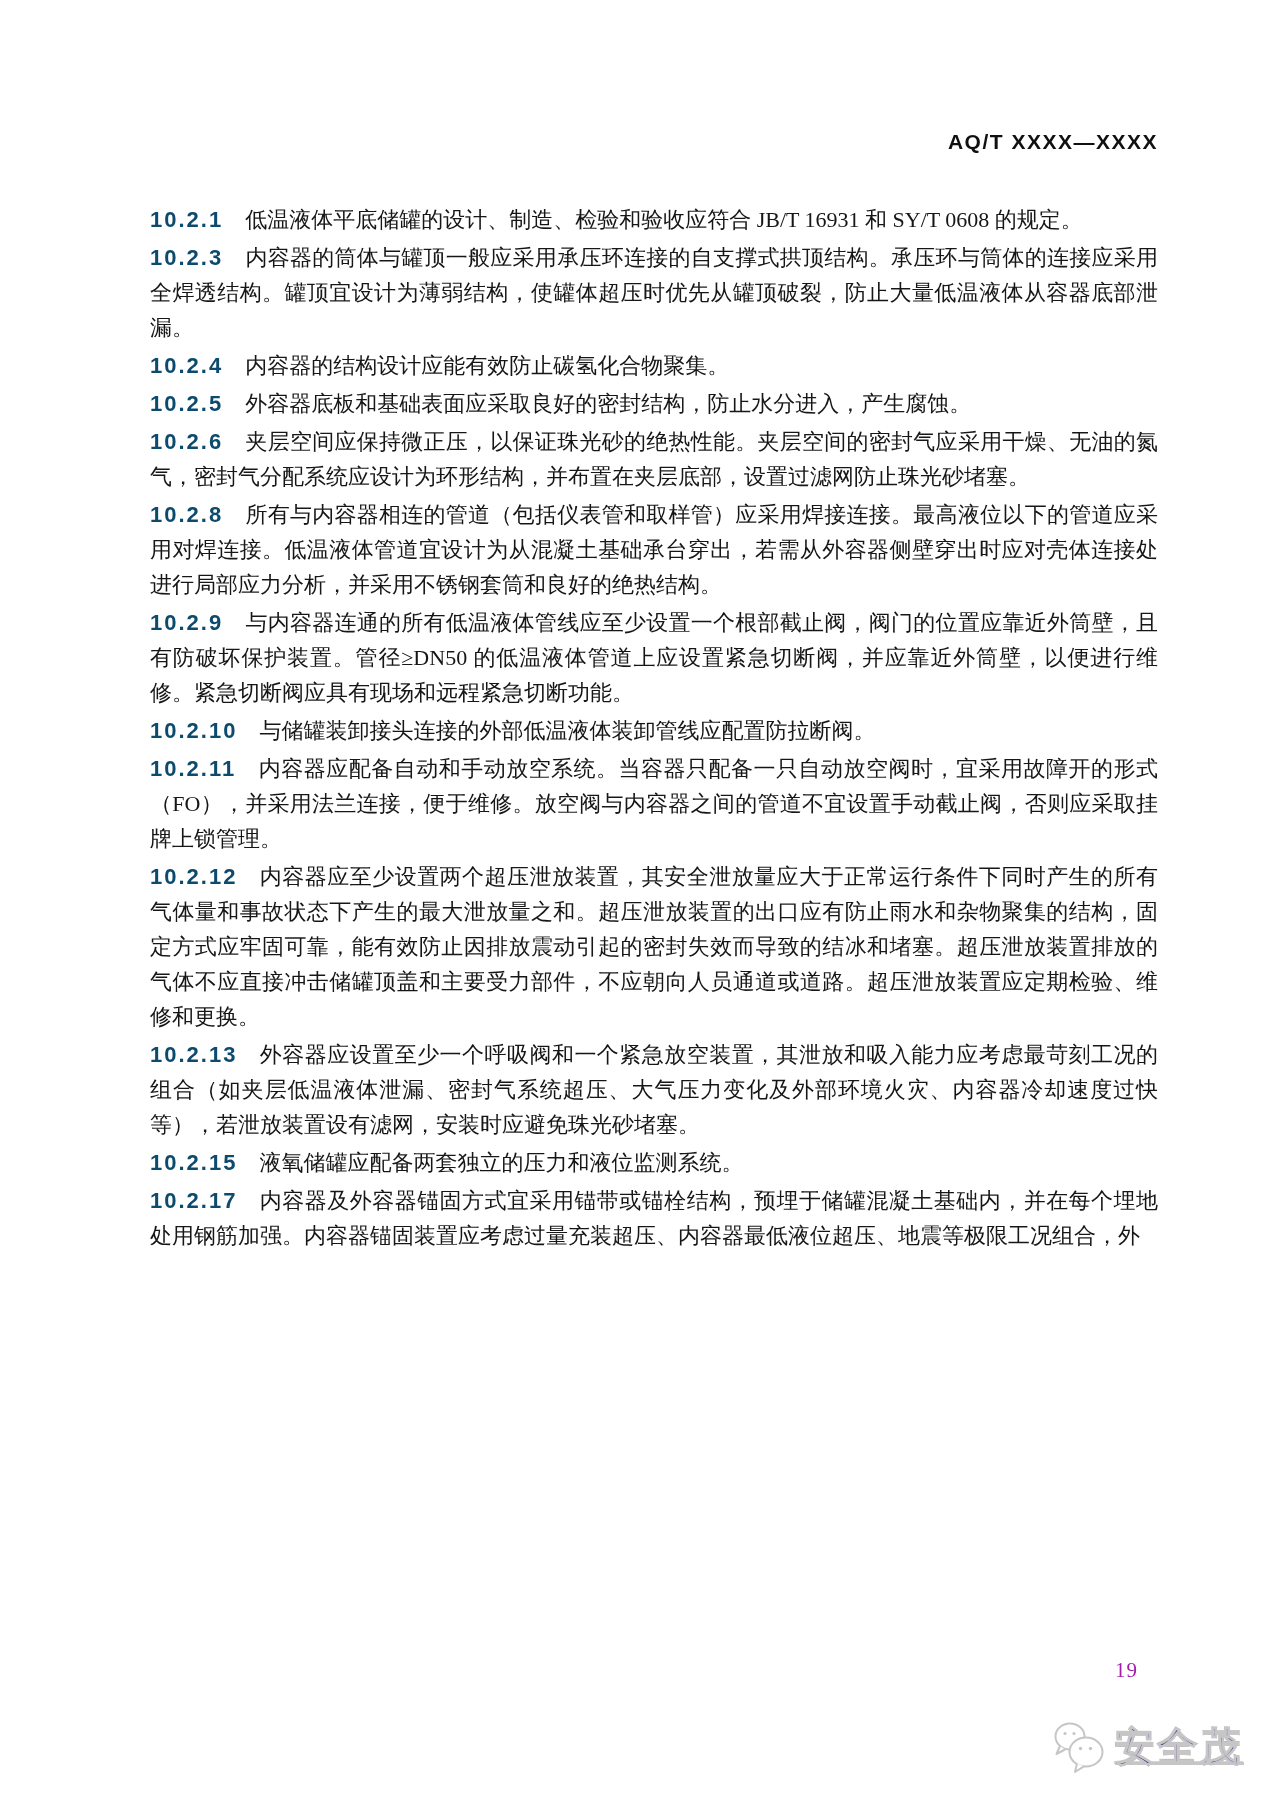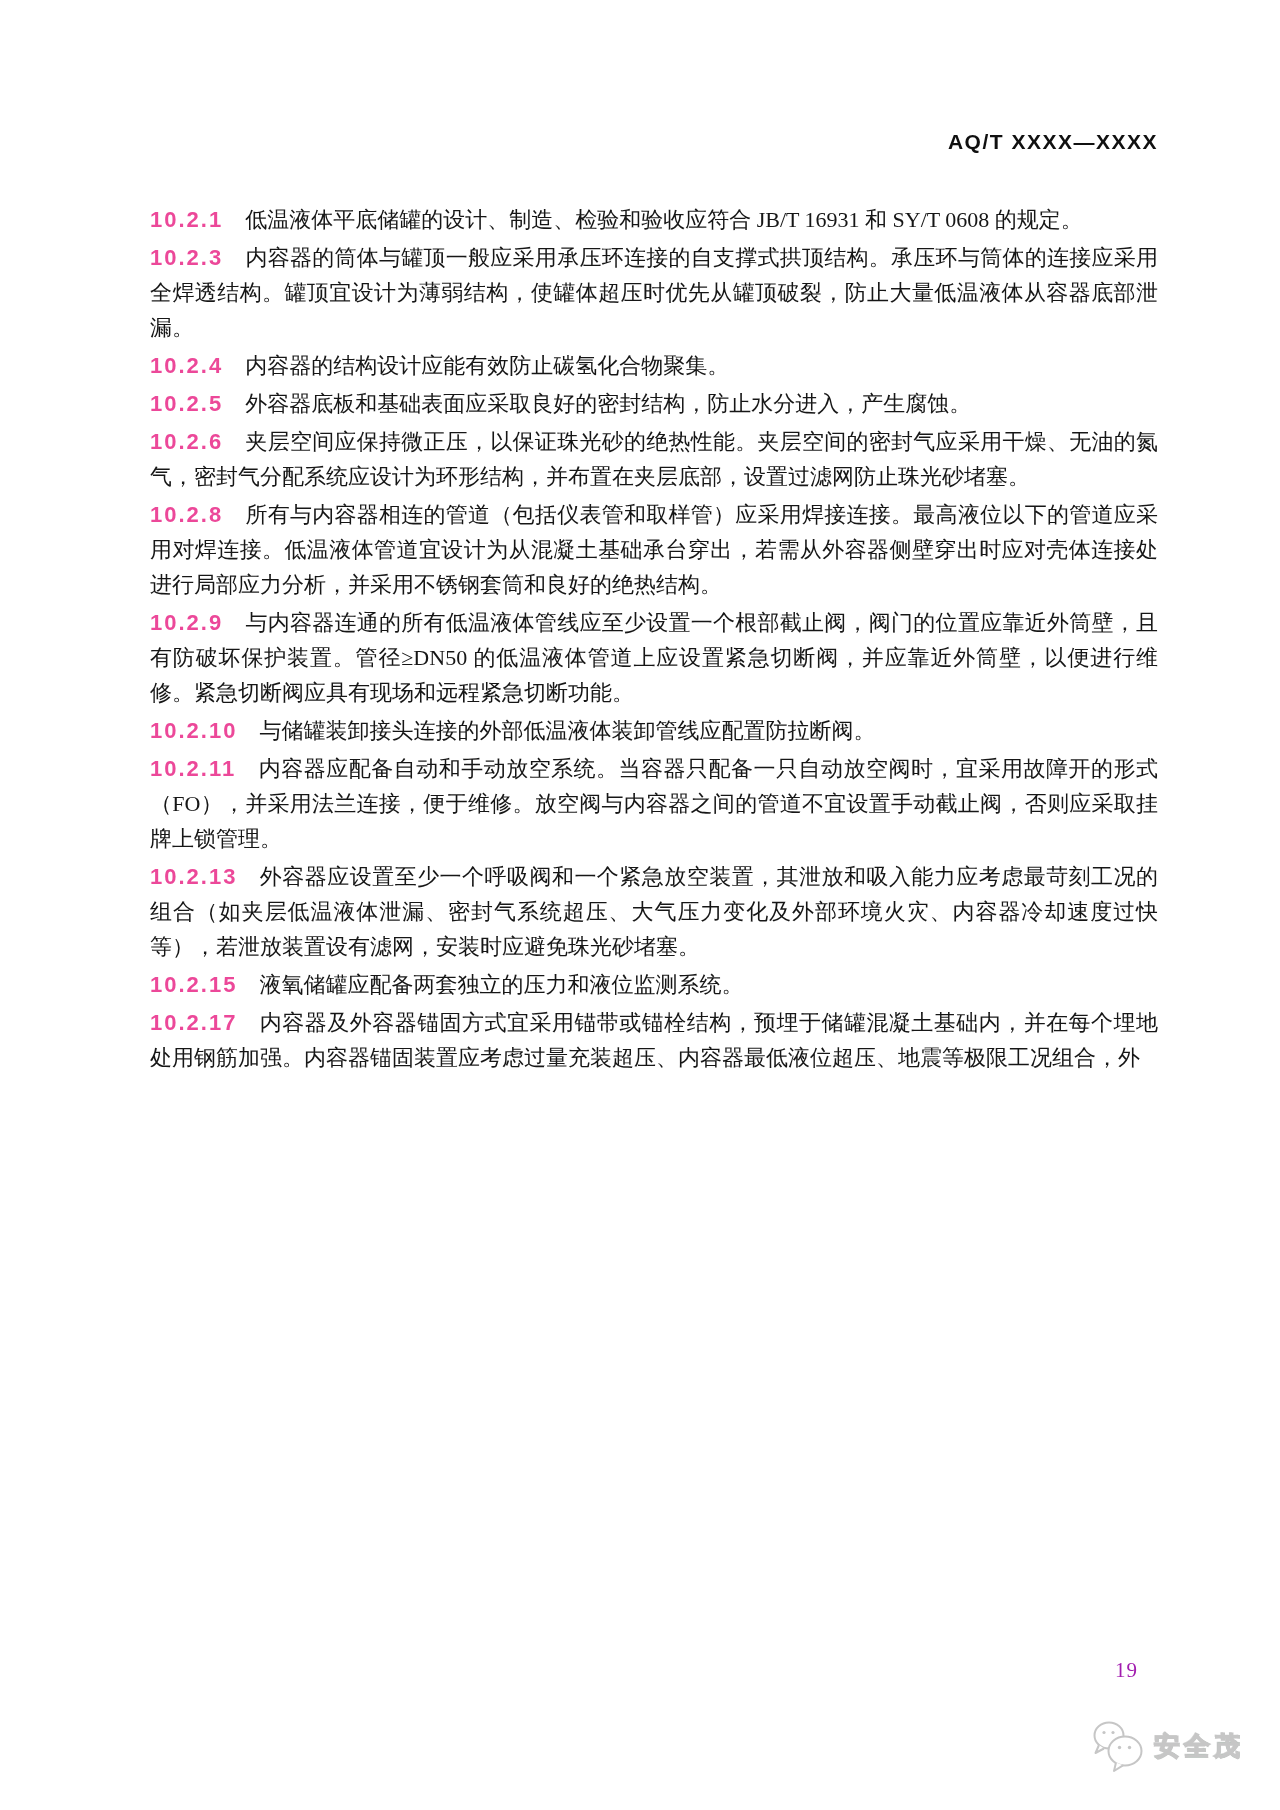--- a/index.html
+++ b/index.html
@@ -43,21 +43,21 @@
     line-height: 35px;
     text-align: justify;
     color: #161616;
   }
   .para .num {
     font-family: "Liberation Sans", sans-serif;
     font-weight: 600;
     letter-spacing: 2px;
     margin-right: 22px;
     white-space: nowrap;
-    color: #ec4899;
+    color: #0c4a6e;
   }
   .page-number {
     position: absolute;
     top: 1658px;
     right: 142px;
     font-family: "Liberation Serif", serif;
     font-size: 21px;
     letter-spacing: 1px;
     color: #a21caf;
   }
@@ -69,45 +69,47 @@
     align-items: center;
     gap: 8px;
     user-select: none;
   }
   .watermark svg {
     display: block;
   }
   .watermark-text {
     font-family: "Liberation Sans", sans-serif;
     font-weight: bold;
-    font-size: 26px;
+    font-size: 39px;
     letter-spacing: 4px;
-    color: #15803d;
+    color: #4c1d95;
     -webkit-text-stroke: 1.3px #c6c6c6;
     text-shadow: -1px -1px 0 #d4d4d4;
     white-space: nowrap;
+    text-decoration: underline;
   }
 </style>
 </head>
 <body>
 
 <div class="page">
 
   <div class="header-code">AQ/T XXXX—XXXX</div>
 
   <main class="doc-body">
       <p class="para"><span class="num">10.2.1</span><span>低温液体平底储罐的设计、制造、检验和验收应符合 JB/T 16931 和 SY/T 0608 的规定。</span></p>
       <p class="para"><span class="num">10.2.3</span><span>内容器的筒体与罐顶一般应采用承压环连接的自支撑式拱顶结构。承压环与筒体的连接应采用全焊透结构。罐顶宜设计为薄弱结构，使罐体超压时优先从罐顶破裂，防止大量低温液体从容器底部泄漏。</span></p>
       <p class="para"><span class="num">10.2.4</span><span>内容器的结构设计应能有效防止碳氢化合物聚集。</span></p>
       <p class="para"><span class="num">10.2.5</span><span>外容器底板和基础表面应采取良好的密封结构，防止水分进入，产生腐蚀。</span></p>
       <p class="para"><span class="num">10.2.6</span><span>夹层空间应保持微正压，以保证珠光砂的绝热性能。夹层空间的密封气应采用干燥、无油的氮气，密封气分配系统应设计为环形结构，并布置在夹层底部，设置过滤网防止珠光砂堵塞。</span></p>
       <p class="para"><span class="num">10.2.8</span><span>所有与内容器相连的管道（包括仪表管和取样管）应采用焊接连接。最高液位以下的管道应采用对焊连接。低温液体管道宜设计为从混凝土基础承台穿出，若需从外容器侧壁穿出时应对壳体连接处进行局部应力分析，并采用不锈钢套筒和良好的绝热结构。</span></p>
       <p class="para"><span class="num">10.2.9</span><span>与内容器连通的所有低温液体管线应至少设置一个根部截止阀，阀门的位置应靠近外筒壁，且有防破坏保护装置。管径≥DN50 的低温液体管道上应设置紧急切断阀，并应靠近外筒壁，以便进行维修。紧急切断阀应具有现场和远程紧急切断功能。</span></p>
       <p class="para"><span class="num">10.2.10</span><span>与储罐装卸接头连接的外部低温液体装卸管线应配置防拉断阀。</span></p>
       <p class="para"><span class="num">10.2.11</span><span>内容器应配备自动和手动放空系统。当容器只配备一只自动放空阀时，宜采用故障开的形式（FO），并采用法兰连接，便于维修。放空阀与内容器之间的管道不宜设置手动截止阀，否则应采取挂牌上锁管理。</span></p>
+      <p class="para"><span class="num">10.2.12</span><span>内容器应至少设置两个超压泄放装置，其安全泄放量应大于正常运行条件下同时产生的所有气体量和事故状态下产生的最大泄放量之和。超压泄放装置的出口应有防止雨水和杂物聚集的结构，固定方式应牢固可靠，能有效防止因排放震动引起的密封失效而导致的结冰和堵塞。超压泄放装置排放的气体不应直接冲击储罐顶盖和主要受力部件，不应朝向人员通道或道路。超压泄放装置应定期检验、维修和更换。</span></p>
       <p class="para"><span class="num">10.2.13</span><span>外容器应设置至少一个呼吸阀和一个紧急放空装置，其泄放和吸入能力应考虑最苛刻工况的组合（如夹层低温液体泄漏、密封气系统超压、大气压力变化及外部环境火灾、内容器冷却速度过快等），若泄放装置设有滤网，安装时应避免珠光砂堵塞。</span></p>
       <p class="para"><span class="num">10.2.15</span><span>液氧储罐应配备两套独立的压力和液位监测系统。</span></p>
       <p class="para"><span class="num">10.2.17</span><span>内容器及外容器锚固方式宜采用锚带或锚栓结构，预埋于储罐混凝土基础内，并在每个埋地处用钢筋加强。内容器锚固装置应考虑过量充装超压、内容器最低液位超压、地震等极限工况组合，外</span></p>
     </main>
 
   <div class="page-number">19</div>
 
   <div class="watermark">
     <span>
       <svg width="58" height="52" viewBox="0 0 58 52" fill="none" xmlns="http://www.w3.org/2000/svg">

